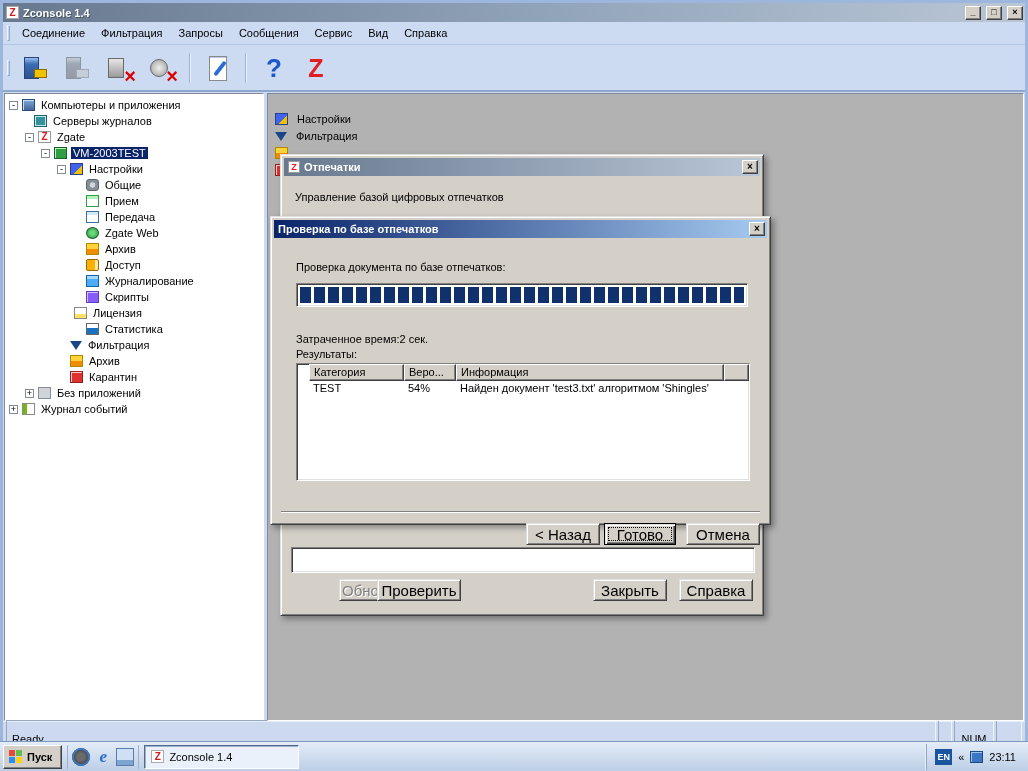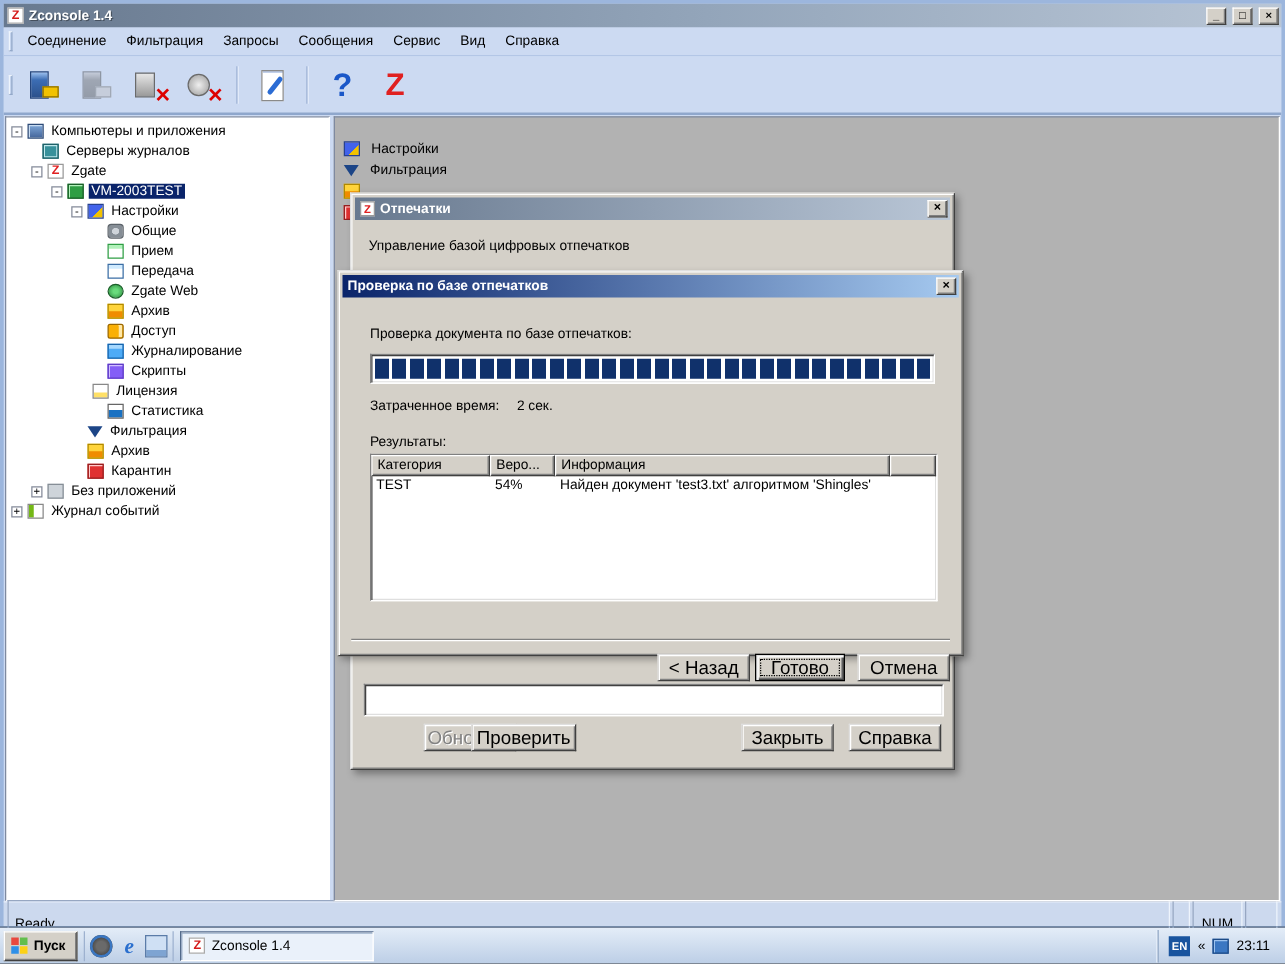--- a/index.html
+++ b/index.html
@@ -89,21 +89,21 @@
   .x-btn { width:16px; height:14px; flex:none; background:#d4d0c8; border:1px solid; border-color:#fff #404040 #404040 #fff;
            box-shadow:inset -1px -1px 0 #808080; text-align:center; line-height:11px; font-size:10px; font-weight:bold; color:#000; }
 
   .btn { position:absolute; height:22px; background:#d4d0c8; border:1px solid; border-color:#dfdfdf #404040 #404040 #dfdfdf;
          box-shadow:inset 1px 1px 0 #fff, inset -1px -1px 0 #808080; font-family:inherit; font-size:15px; text-align:center; line-height:19px; color:#000; }
   .btn.default { border:1px solid #000;
          box-shadow:inset 1px 1px 0 #dfdfdf, inset 2px 2px 0 #fff, inset -1px -1px 0 #404040, inset -2px -2px 0 #808080;
          outline:1px dotted #000; outline-offset:-5px; }
   .btn.disabled { color:#828282; text-shadow:1px 1px 0 #fff;margin-left:48px; }
 
-  .sunken { border:1px solid; border-color:#808080 #fff #fff #808080; box-shadow:inset 1px 1px 0 #404040, inset -1px -1px 0 #dfdfdf; }
+  .sunken { border:1px solid; border-color:#808080 #fff #fff #808080; box-shadow:inset 1px 1px 0 #404040, inset -1px -1px 0 #dfdfdf;padding-left:12px; }
 
   .progress-track { position:absolute; background:#fff; padding:3px; }
   .progress-fill { height:100%; background:repeating-linear-gradient(90deg,#10316b 0 11px,#fff 11px 14px); }
 
   .results-box { position:absolute; background:#fff; overflow:hidden; }
   .thead { display:flex; height:17px; }
   .th { flex:none; background:#d4d0c8; border:1px solid; border-color:#fff #404040 #404040 #fff; box-shadow:inset -1px -1px 0 #808080;
         padding:1px 4px; white-space:nowrap; overflow:hidden; }
   .tr { display:flex; height:16px; }
   .td { flex:none; padding:1px 4px; white-space:nowrap; overflow:hidden; }
@@ -335,21 +335,21 @@
           <div class="dlg-title active">
             <span class="t">Проверка по базе отпечатков</span>
             <span class="x-btn">×</span>
           </div>
           <div style="position:absolute; left:25px; top:44px; white-space:nowrap">Проверка документа по базе отпечатков:</div>
 
           <div class="progress-track sunken" style="left:25px; top:66px; width:452px; height:24px">
             <div class="progress-fill"></div>
           </div>
 
-          <div style="position:absolute; left:25px; top:102px; display:flex; gap:14px">
+          <div style="position:absolute; left:25px; top:116px; display:flex; gap:0">
             <span>Затраченное время:</span>
             <span>2 сек.</span>
           </div>
 
           <div style="position:absolute; left:25px; top:131px">Результаты:</div>
 
           <div class="results-box sunken" style="left:25px; top:146px; width:454px; height:118px">
             <div class="thead">
               <span class="th" style="width:95px">Категория</span>
               <span class="th" style="width:52px">Веро...</span>

